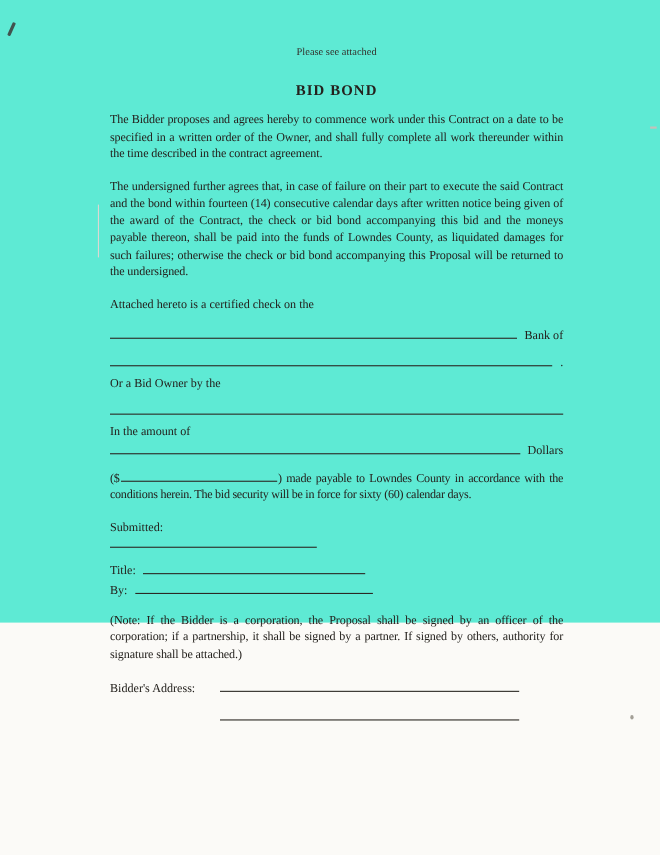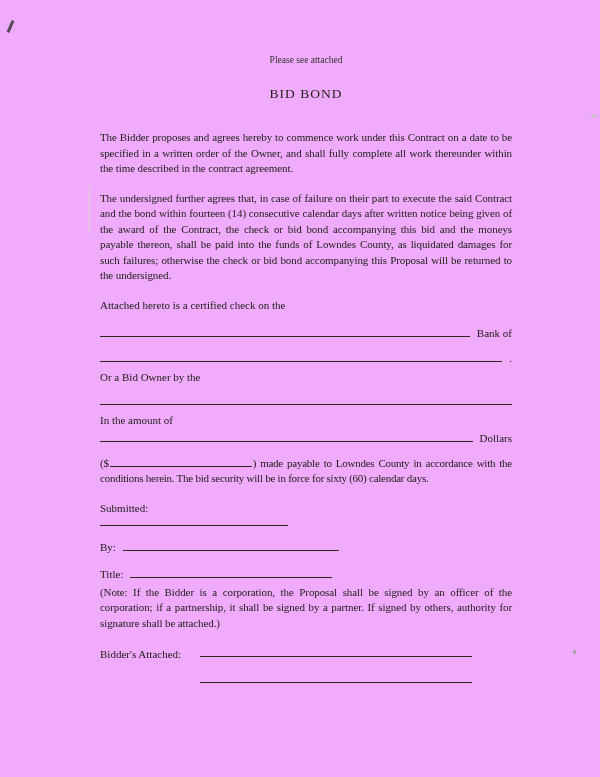--- a/index.html
+++ b/index.html
@@ -6,45 +6,45 @@
   html, body { width: 600px; height: 777px; }
   body {
     background: #fbfaf7;
     font-family: "Liberation Serif", serif;
     color: #24211d;
     overflow: hidden;
   }
   .page {
     position: relative;
     width: 600px;
-    height: 777px;
-    padding: 54px 88px 0 100px;
-    background: #f0abfc;
+    height: 566px;
+    padding: 42px 88px 0 100px;
+    background: #5eead4;
   }
   
   .artifact { position: absolute; pointer-events: none; }
   .a1 { left: 9px; top: 20px; width: 3px; height: 13px; background: #3c3a37; transform: rotate(24deg); opacity: .85; border-radius: 1px; }
   .a2 { left: 89px; top: 186px; width: 1px; height: 48px; background: #dbd8d2; }
   .a3 { left: 591px; top: 115px; width: 6px; height: 2px; background: #c4c1ba; }
   .a4 { left: 573px; top: 650px; width: 3px; height: 4px; background: #a39f97; border-radius: 50%; }
 
   .center-note {
     text-align: center;
     font-size: 9.5px;
     line-height: 12px;
     margin-bottom: 20px;
     color: #33302b;
   }
   .doc-title {
     text-align: center;
     font-size: 13.5px;
     line-height: 16px;
-    font-weight: normal;
+    font-weight: bold;
     letter-spacing: 1px;
-    margin-bottom: 28px;
+    margin-bottom: 12px;
     font-family: "Liberation Serif", serif;
   }
   .para {
     font-size: 11px;
     line-height: 15.5px;
     text-align: justify;
     letter-spacing: -0.1px;
     margin-bottom: 14px;
   }
   .para.p2 { margin-bottom: 14px; }
@@ -139,34 +139,34 @@
     <span class="tail">Dollars</span>
   </div>
 
   <p class="para payable"><span>($</span><span class="blank inline-blank"></span><span>) made payable to Lowndes County in accordance with the conditions herein.  The bid security will be in force for sixty (60) calendar days.</span></p>
 
   <div class="field-row submitted">
     <span class="lbl">Submitted:</span>
     <span class="blank" style="width:188px"></span>
   </div>
 
+  <div class="field-row titlerow">
+    <span class="lbl">Title:</span>
+    <span class="blank" style="width:202px"></span>
+  </div>
+
   <div class="field-row by">
     <span class="lbl">By:</span>
     <span class="blank" style="width:216px"></span>
   </div>
 
-  <div class="field-row titlerow">
-    <span class="lbl">Title:</span>
-    <span class="blank" style="width:202px"></span>
-  </div>
-
   <p class="para note">(Note: If the Bidder is a corporation, the Proposal shall be signed by an officer of the corporation; if a partnership, it shall be signed by a partner.  If signed by others, authority for signature shall be attached.)</p>
 
   <div class="addr-block">
-    <span class="lbl">Bidder's Attached:</span>
+    <span class="lbl">Bidder's Address:</span>
     <span class="addr-lines">
       <span class="blank"></span>
       <span class="blank"></span>
     </span>
   </div>
 
 
 </div>
 
 </body></html>

